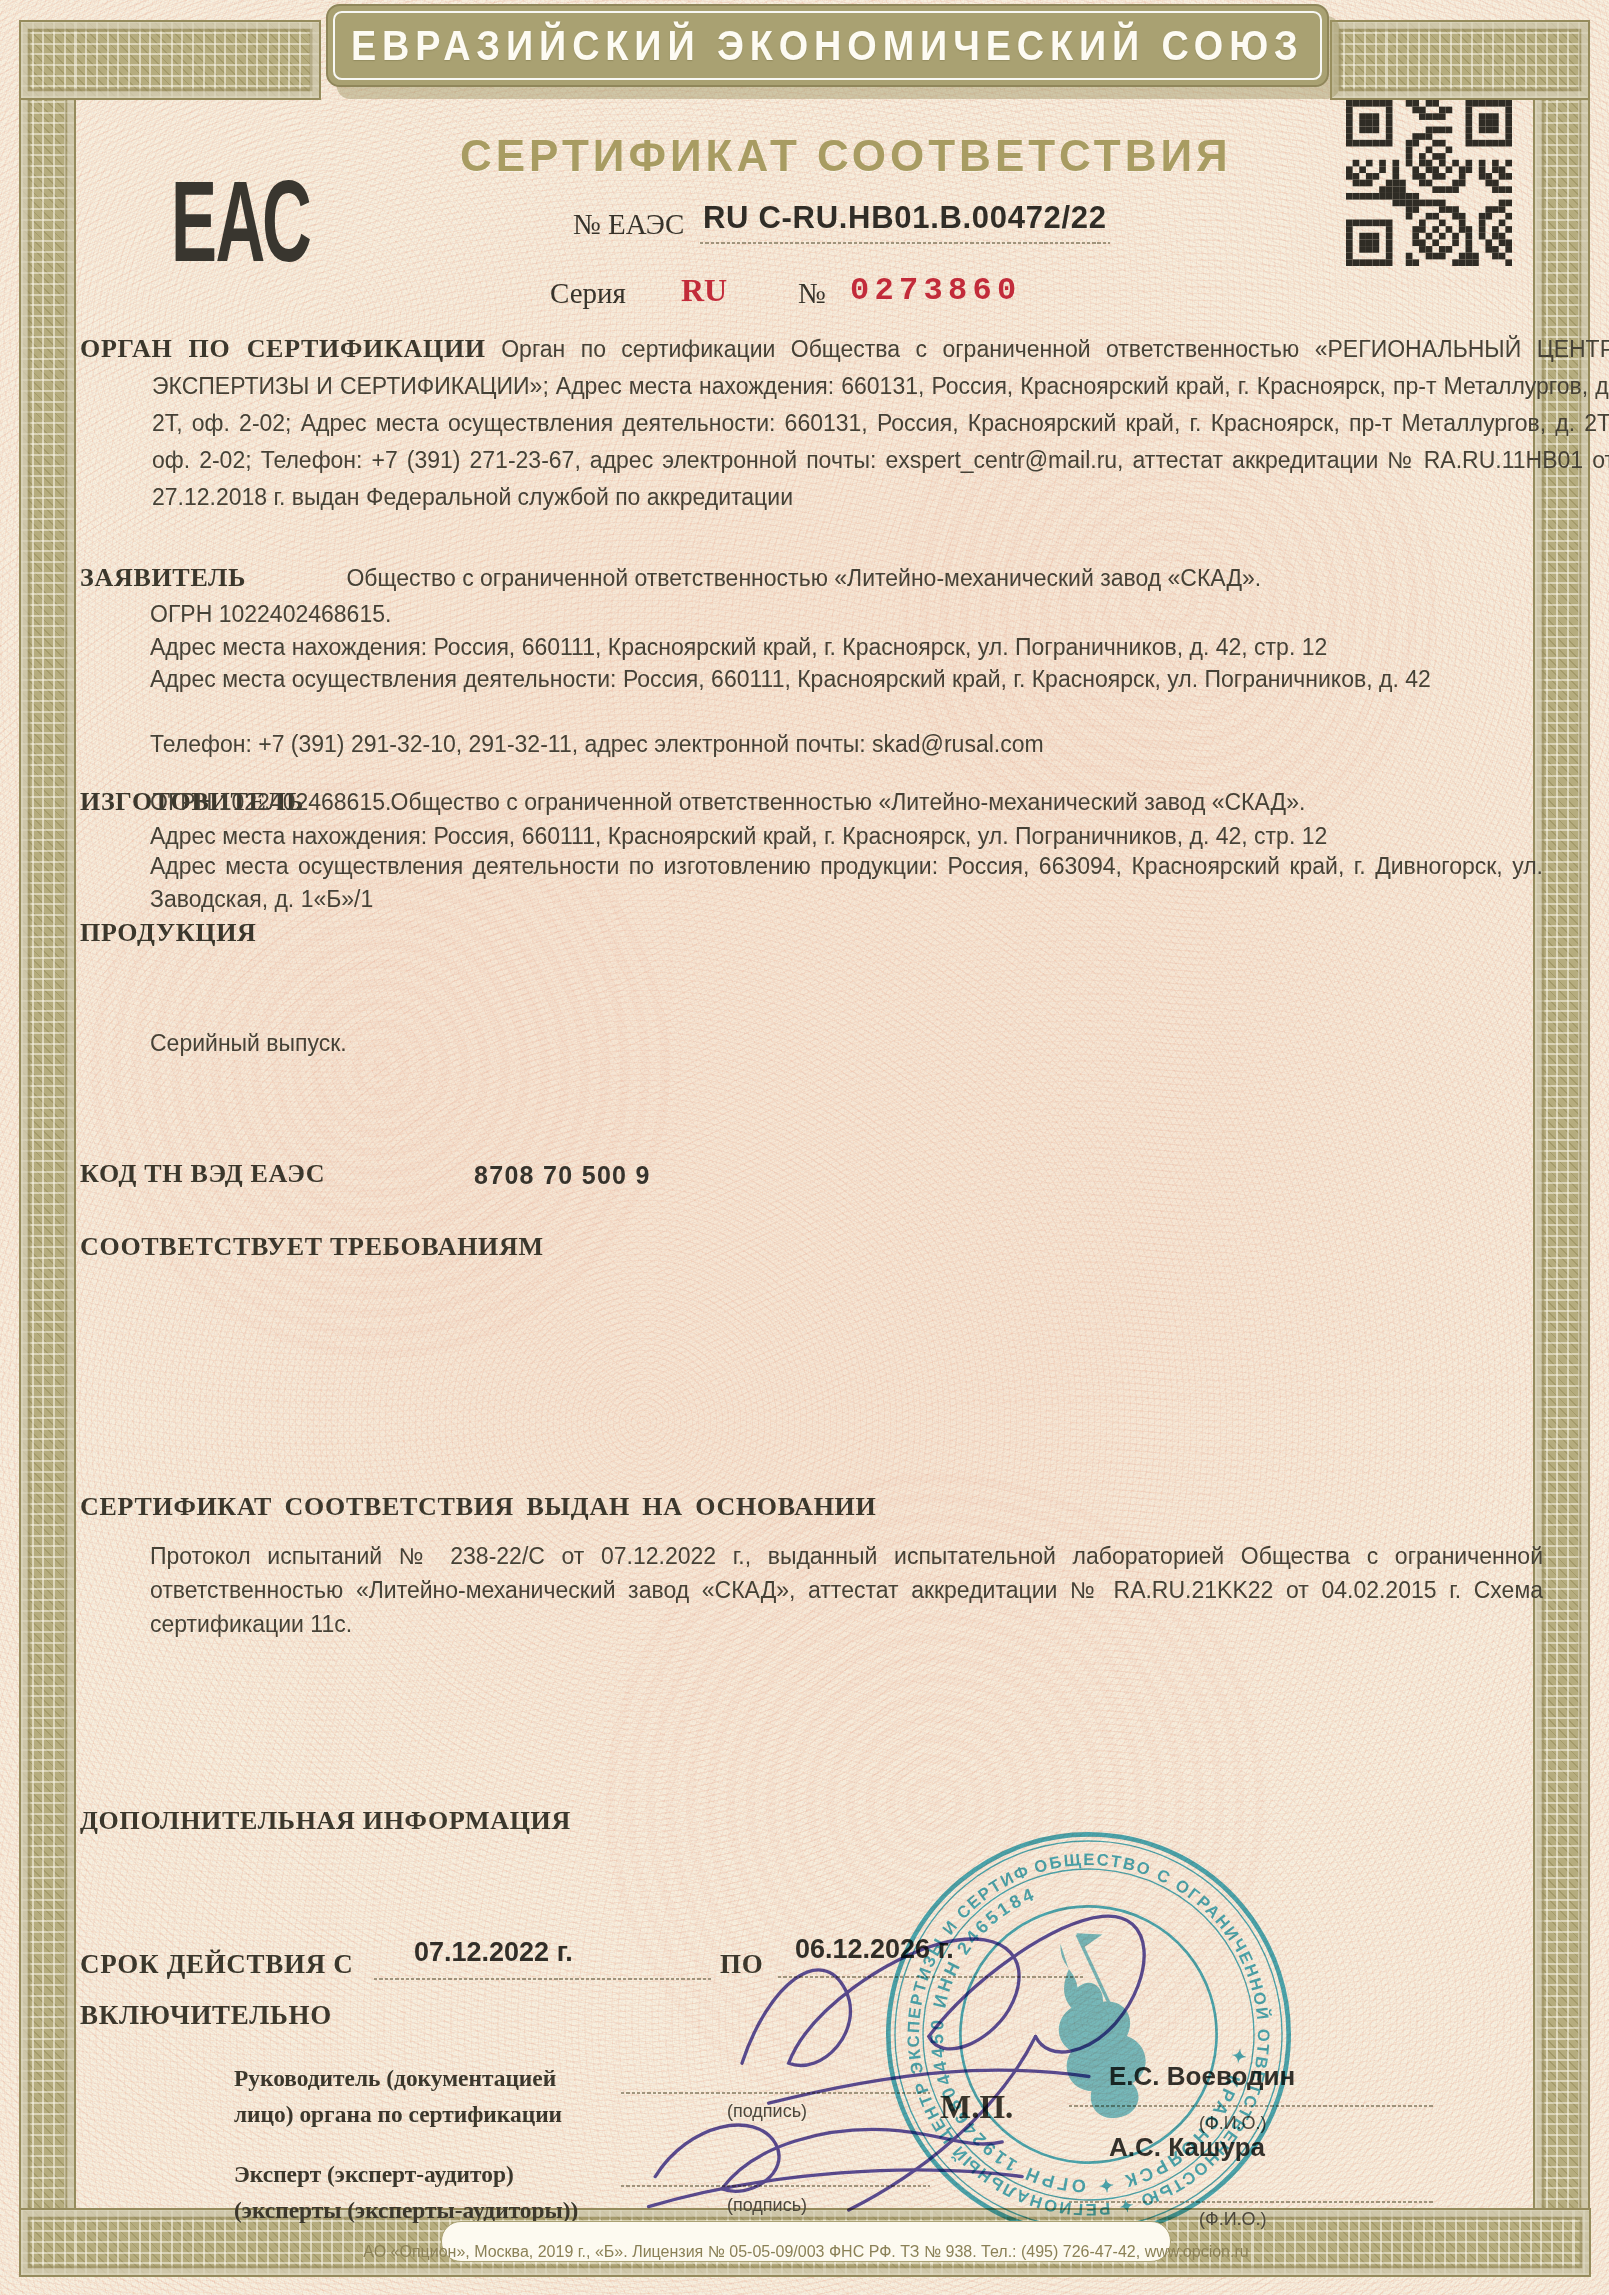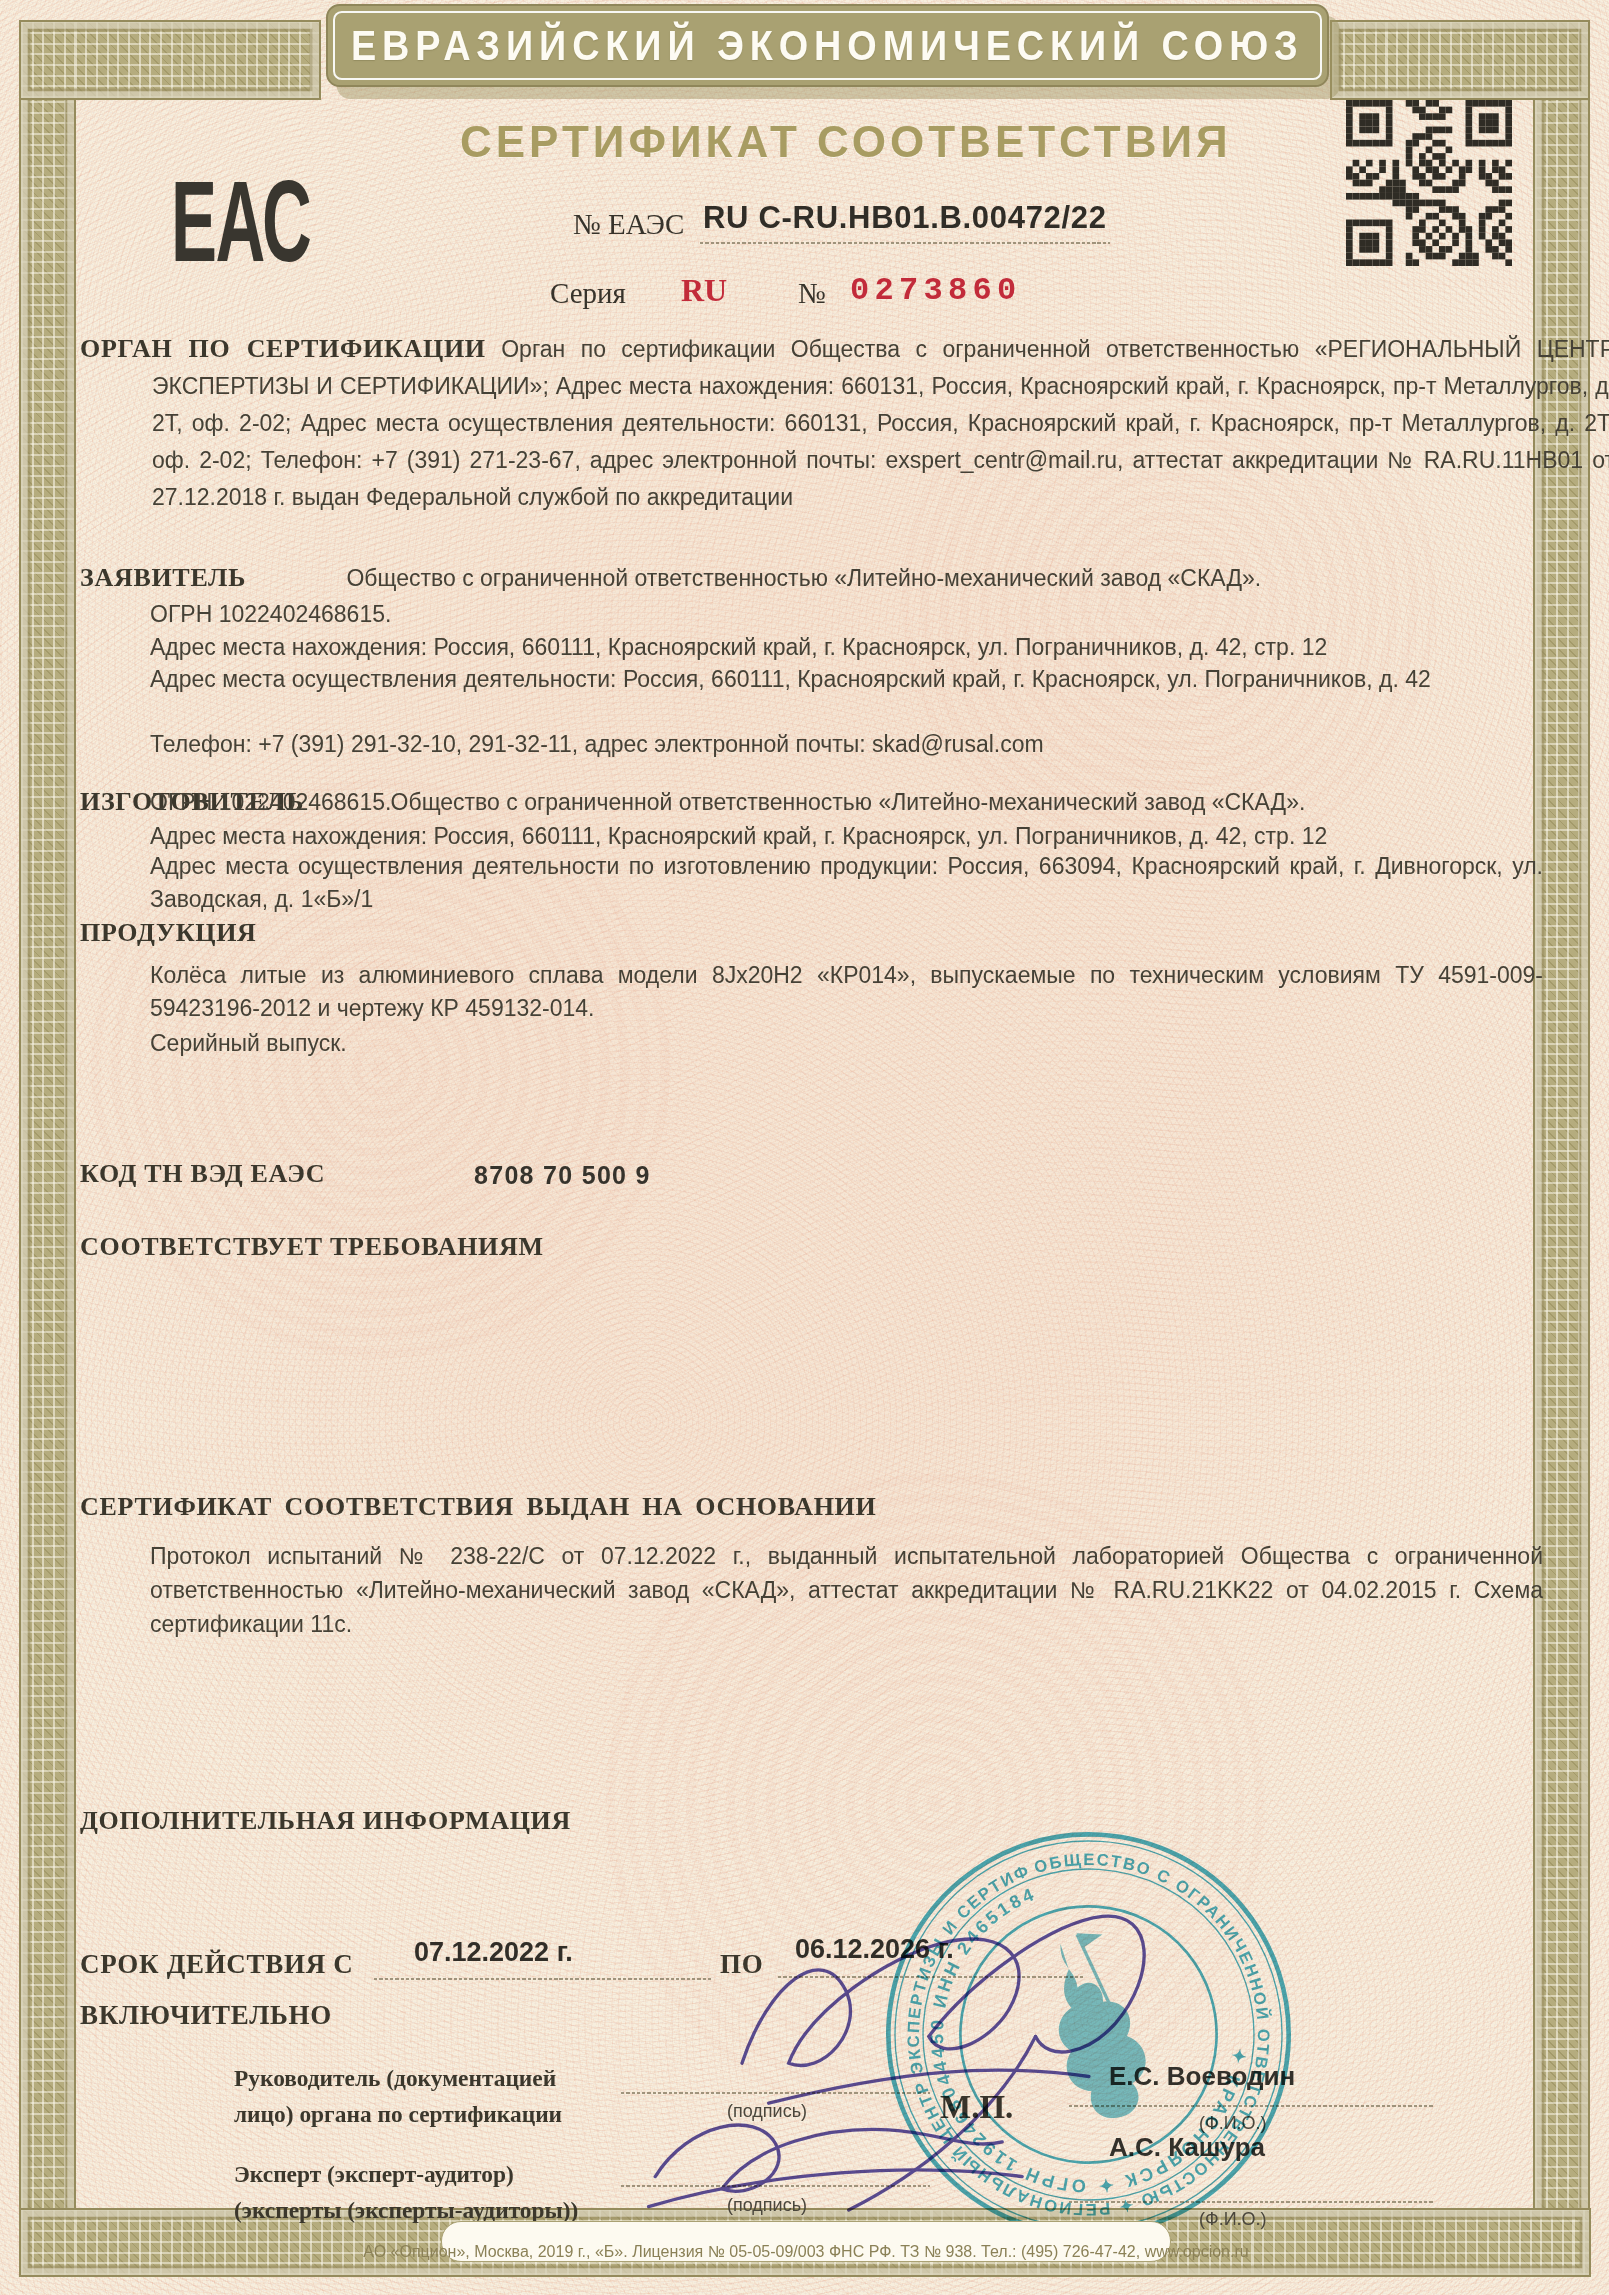--- a/index.html
+++ b/index.html
@@ -46,21 +46,21 @@
   .banner-title{
     font-weight:bold; font-size:43px; color:#fdfbf3; letter-spacing:6.7px;
     transform:scaleX(.88); white-space:nowrap; text-shadow:0 1.3px 1.3px rgba(110,100,60,.35);
   }
   .eac-mark{
     position:absolute; left:171px; top:168px; width:147px; height:112px;
     font-weight:bold; font-size:115px; line-height:107px; color:#39362f;
     transform:scaleX(.6); transform-origin:left top; letter-spacing:-2.7px;
   }
   .doc-title{
-    position:absolute; left:460px; top:117px; width:728px;
+    position:absolute; left:460px; top:131px; width:728px;
     font-weight:bold; font-size:44px; letter-spacing:4px; color:#a89c62;
     white-space:nowrap; text-shadow:0 0.7px 0 rgba(255,255,255,.4);
   }
   .num-label{position:absolute; left:573px; top:208px; font-family:"Liberation Serif",serif; font-size:29px; color:#37332b;}
   .num-value{position:absolute; left:703px; top:200px; font-weight:bold; font-size:31px; letter-spacing:0.7px; color:#302d27;}
   .series-label{position:absolute; left:550px; top:277px; font-family:"Liberation Serif",serif; font-size:29px; color:#37332b;}
   .series-value{position:absolute; left:681px; top:272px; font-family:"Liberation Serif",serif; font-weight:bold; font-size:32px; color:#c22b3a;}
   .serial-label{position:absolute; left:798px; top:277px; font-family:"Liberation Serif",serif; font-size:29px; color:#37332b;}
   .serial-value{position:absolute; left:850px; top:272px; font-family:"Liberation Mono",monospace; font-weight:bold; font-size:32px; letter-spacing:5.3px; color:#c22b3a;}
   .qr{position:absolute; left:1346px; top:100px; width:166px; height:166px;}
@@ -412,21 +412,20 @@
 
   <p class="body-p" style="left:80px; top:784px; width:1463px; margin:0;">
     <span class="sec-h" style="margin-right:80px;">ИЗГОТОВИТЕЛЬ</span>
     <span>Общество с ограниченной ответственностью «Литейно-механический завод «СКАД».</span>
   </p>
   <p class="body-p" style="left:150px; top:785px; width:1393px; margin:0;">ОГРН 1022402468615.</p>
   <p class="body-p" style="left:150px; top:819px; width:1393px; margin:0;">Адрес места нахождения: Россия, 660111, Красноярский край, г. Красноярск, ул. Пограничников, д. 42, стр. 12</p>
   <p class="body-p" style="left:150px; top:850px; width:1393px; line-height:33px; margin:0;">Адрес места осуществления деятельности по изготовлению продукции: Россия, 663094, Красноярский край, г. Дивногорск, ул. Заводская, д. 1«Б»/1</p>
 
   <div class="sec-h" style="position:absolute; left:80px; top:918px;">ПРОДУКЦИЯ</div>
-  <p class="body-p" style="left:150px; top:959px; width:1393px; line-height:33px; margin:0;">Колёса литые из алюминиевого сплава модели 8Jx20H2 «КР014», выпускаемые по техническим условиям ТУ 4591-009-59423196-2012 и чертежу КР 459132-014.</p>
   <p class="body-p" style="left:150px; top:1026px; width:1393px; margin:0; text-align:left;">Серийный выпуск.</p>
 
   <div class="sec-h" style="position:absolute; left:80px; top:1159px;">КОД ТН ВЭД ЕАЭС</div>
   <div style="position:absolute; left:474px; top:1161px; font-weight:bold; font-size:25px; color:#36332c; letter-spacing:1.3px;">8708 70 500 9</div>
 
   <div class="sec-h" style="position:absolute; left:80px; top:1232px;">СООТВЕТСТВУЕТ ТРЕБОВАНИЯМ</div>
 
   <div class="sec-h" style="position:absolute; left:80px; top:1492px; word-spacing:5.3px;">СЕРТИФИКАТ СООТВЕТСТВИЯ ВЫДАН НА ОСНОВАНИИ</div>
   <p class="body-p" style="left:150px; top:1539px; width:1393px; line-height:34px; margin:0;">Протокол испытаний № 238-22/С от 07.12.2022 г., выданный испытательной лабораторией Общества с ограниченной ответственностью «Литейно-механический завод «СКАД», аттестат аккредитации № RA.RU.21KK22 от 04.02.2015 г. Схема сертификации 11с.</p>
 

